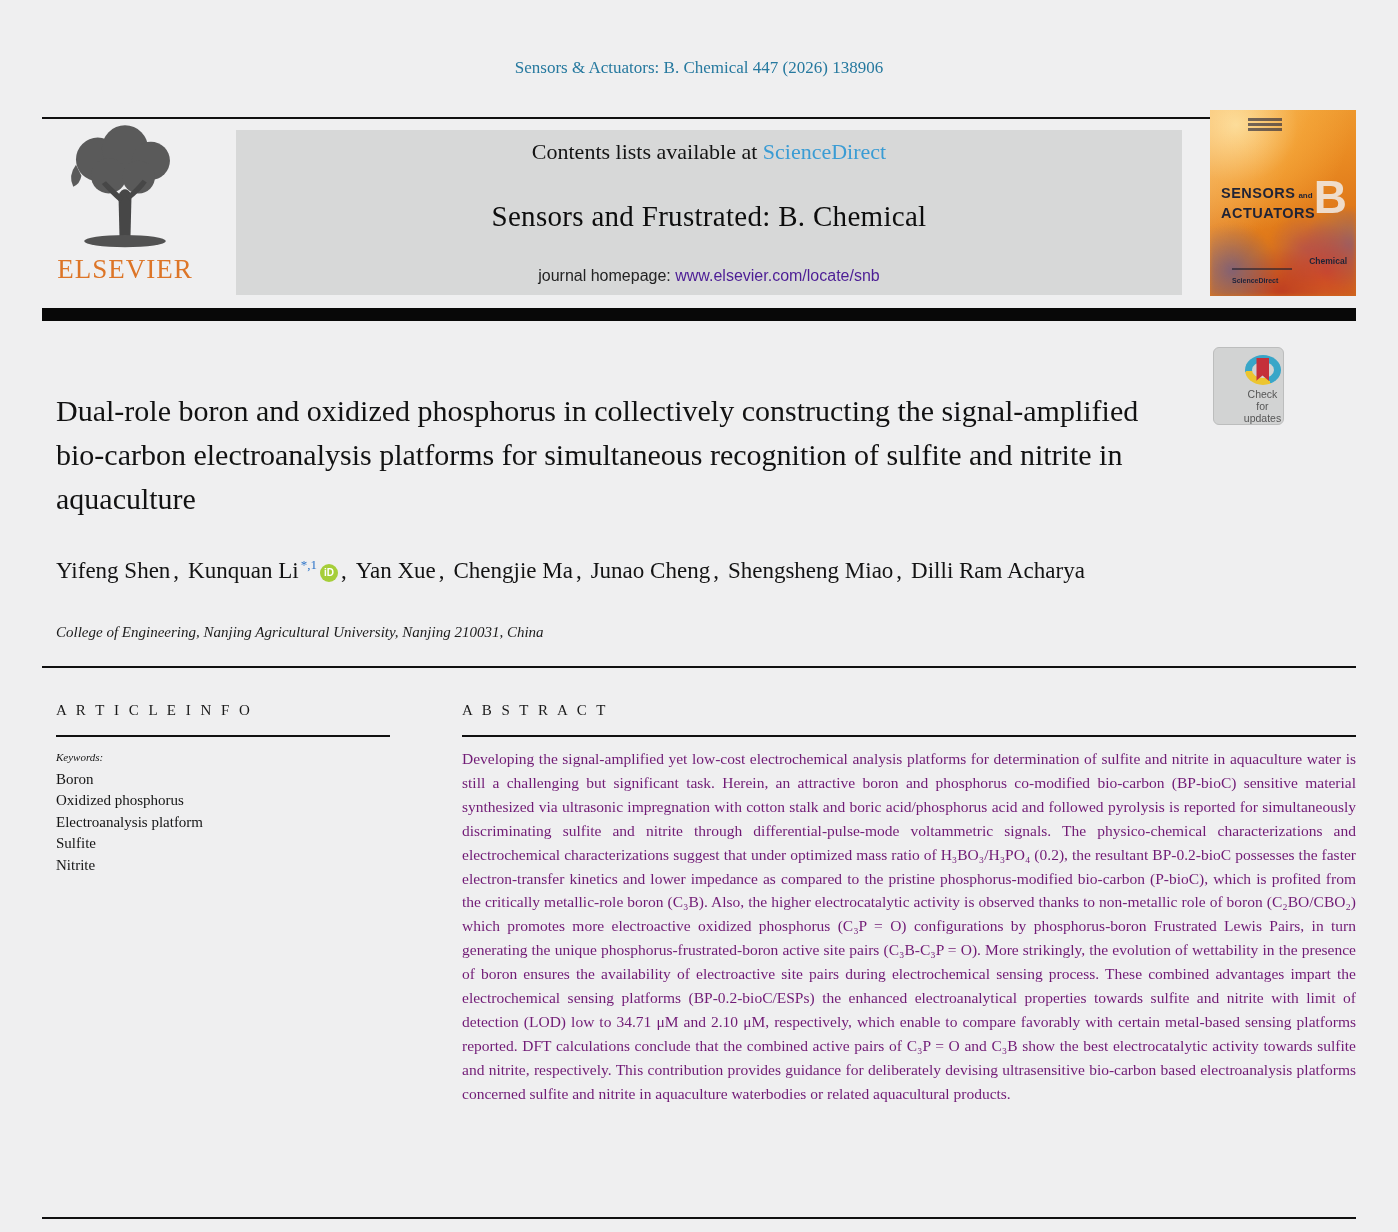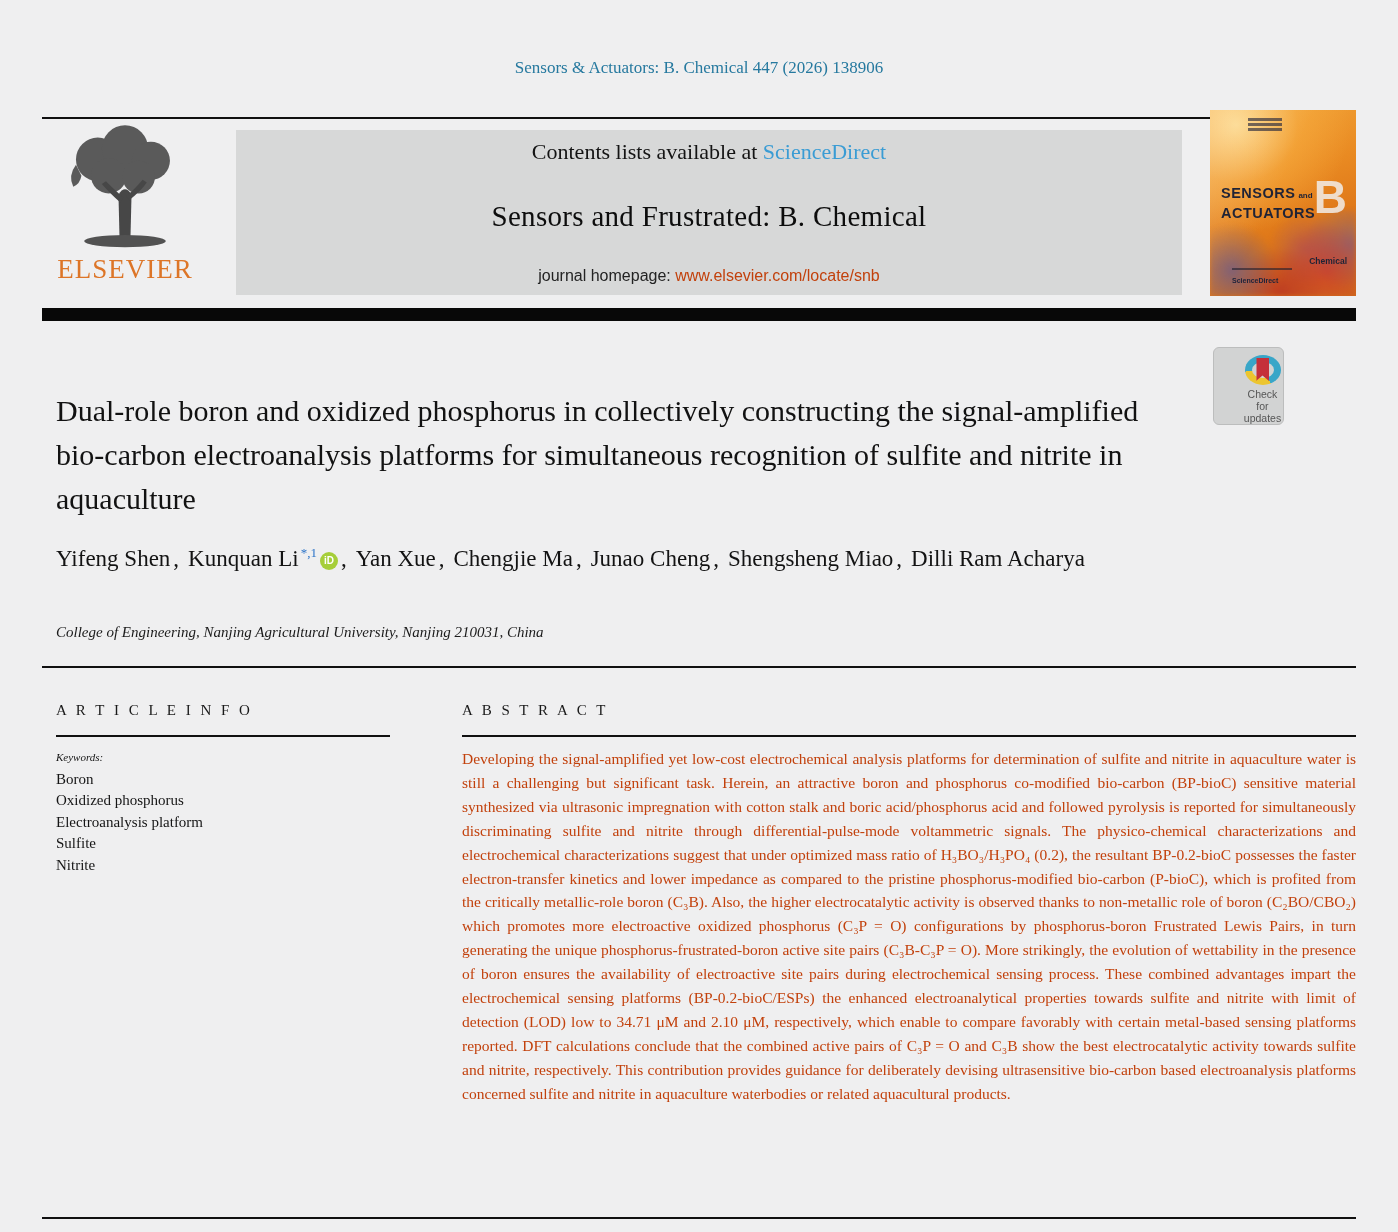--- a/index.html
+++ b/index.html
@@ -37,21 +37,21 @@
   .banner{
     position:absolute;left:236px;top:130px;width:946px;height:165px;
     background:#d7d8d8;
     display:flex;flex-direction:column;align-items:center;justify-content:space-between;
     padding:9px 0 10px;box-sizing:border-box;
   }
   .banner-contents{font-size:22px;color:#141414;}
   .link-blue{color:#3a9cd4;}
   .banner-journal{font-size:29px;color:#0d0d0d;font-weight:500;letter-spacing:.3px;}
   .banner-homepage{font-size:16px;font-family:"Liberation Sans","DejaVu Sans",sans-serif;color:#232323;}
-  .homepage-url{color:#c2410c;}
+  .homepage-url{color:#4c1d95;}
 
   
   .cover{
     position:absolute;left:1210px;top:110px;width:146px;height:186px;
     background:
       radial-gradient(120% 90% at 18% 8%,rgba(255,224,150,.85) 0%,rgba(248,173,64,.55) 35%,rgba(240,140,30,0) 65%),
       linear-gradient(160deg,#f3a83c 0%,#e98a22 40%,#dd7417 68%,#cf6a1c 100%);
     overflow:hidden;
   }
   .cover-sheen{position:absolute;inset:0;background:linear-gradient(115deg,rgba(255,255,255,.22) 0%,rgba(255,255,255,0) 45%);}
@@ -89,40 +89,40 @@
     width:13px;height:23px;background:#c5303a;z-index:2;
     clip-path:polygon(0 0,100% 0,100% 100%,50% 76%,0 100%);}
   .badge-text{margin-top:3px;font-size:10.5px;line-height:12px;color:#565656;text-align:center;
     font-family:"Liberation Sans","DejaVu Sans",sans-serif;}
 
   
   .article-title{
     position:absolute;left:56px;top:389px;width:1105px;
     font-size:30px;line-height:44px;color:#121212;font-weight:500;
   }
-  .authors{position:absolute;left:56px;top:541px;width:1045px;font-size:23px;line-height:24px;color:#131313;}
+  .authors{position:absolute;left:56px;top:541px;width:1045px;font-size:23px;line-height:48px;color:#131313;}
   .authors .sep{margin:0 9px 0 3px;}
   .author-sup{font-size:13px;color:#2d74c8;vertical-align:super;margin-left:2px;}
   .orcid{
     display:inline-flex;align-items:center;justify-content:center;
     width:18px;height:18px;border-radius:50%;background:#a6ce39;color:#fff;
     font-size:10px;font-weight:bold;font-family:"Liberation Sans","DejaVu Sans",sans-serif;
     vertical-align:2px;margin-left:3px;cursor:pointer;
   }
   .affiliation{position:absolute;left:56px;top:624px;font-size:15px;font-style:italic;color:#1b1b1b;}
 
   
   .col-left{position:absolute;left:56px;top:702px;width:334px;}
   .col-right{position:absolute;left:462px;top:702px;width:894px;}
   .col-heading{font-size:15px;letter-spacing:3px;color:#191919;}
   .col-rule{height:2px;background:#101010;margin:16px 0 10px;}
   .kw-label{font-size:11px;font-style:italic;line-height:21.5px;}
   .kw{font-size:15px;line-height:21.5px;}
   .abstract-text{
-    font-size:15.5px;line-height:23.9px;text-align:justify;color:#c2410c;
+    font-size:15.5px;line-height:23.9px;text-align:justify;color:#701a75;
   }
 </style>
 </head>
 <body>
 
 <div class="page">
 
   <div class="citation">Sensors &amp; Actuators: B. Chemical 447 (2026) 138906</div>
 
   <div class="rule-top"></div>

